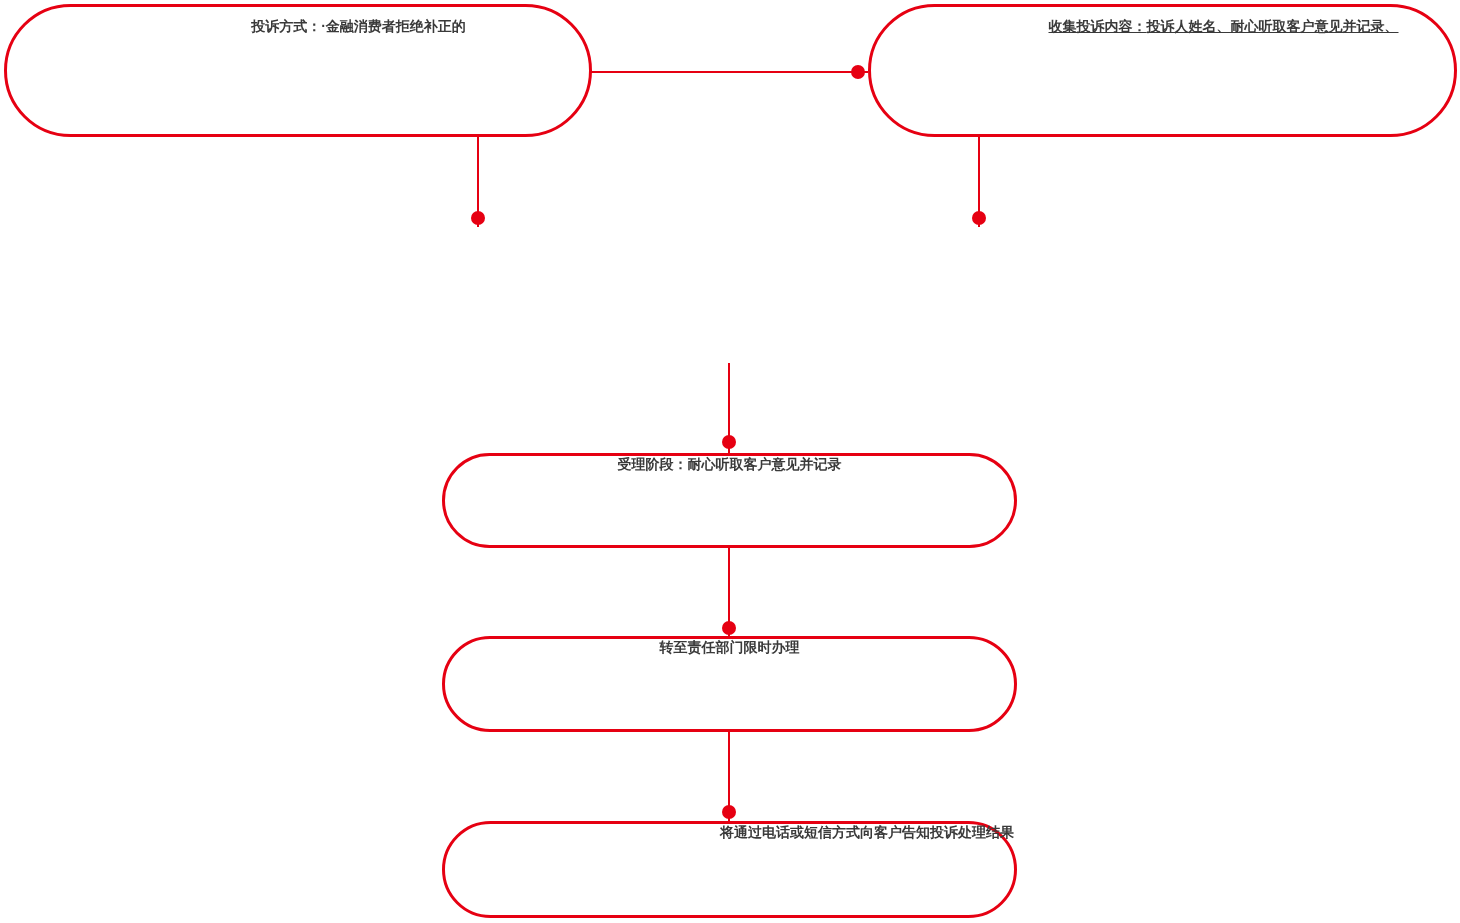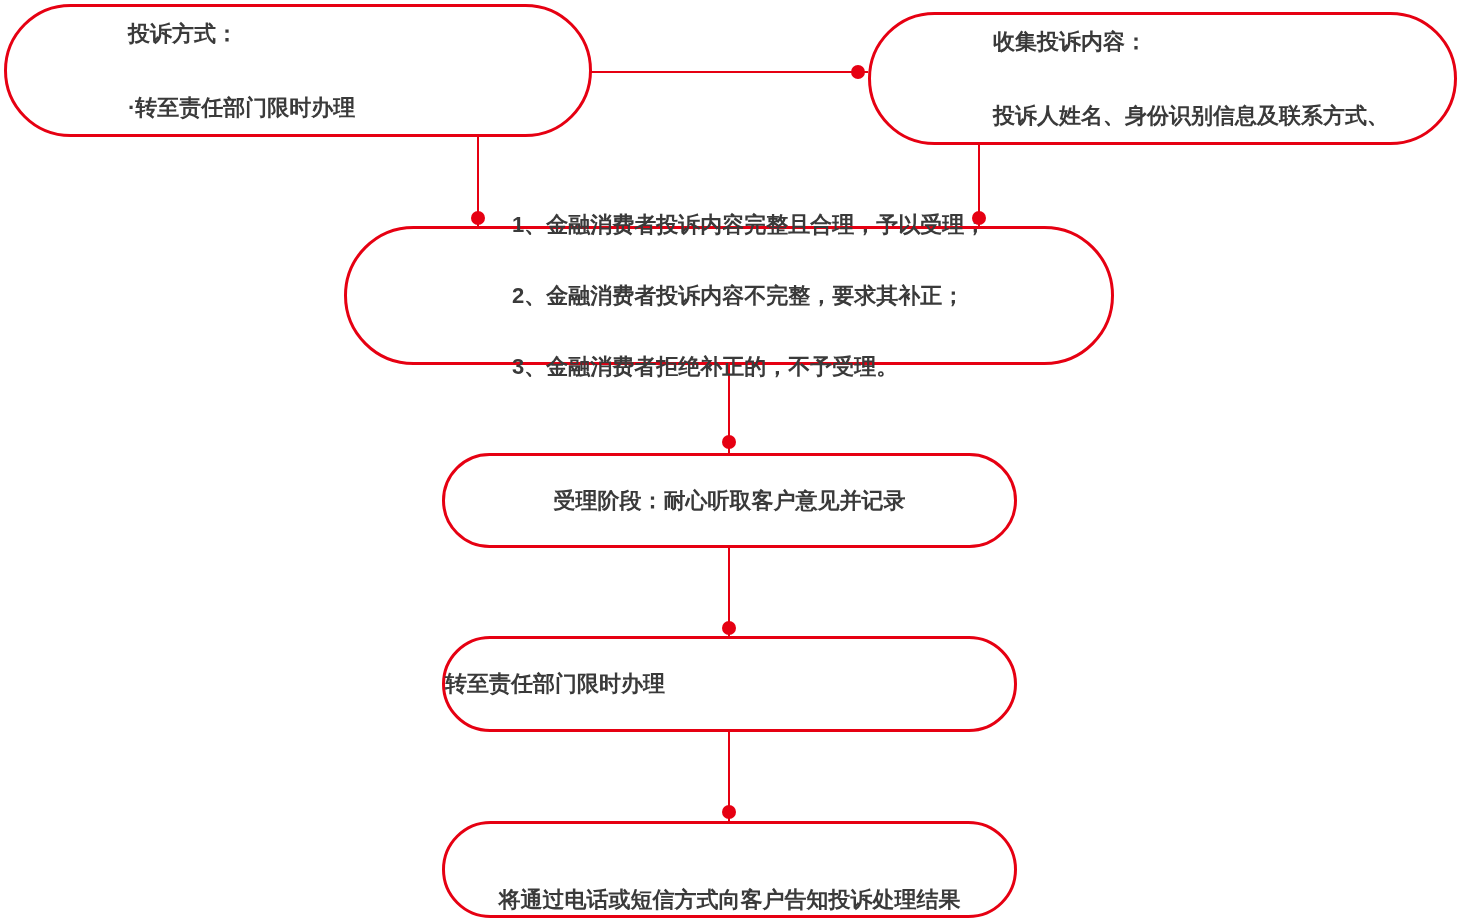--- a/index.html
+++ b/index.html
@@ -14,32 +14,31 @@
     background:#ffffff;
     font-family:"Liberation Sans", sans-serif;
     overflow:hidden;
   }
   .node{
     position:absolute;
     box-sizing:border-box;
     background:#ffffff;
     border:3px solid var(--red);
     display:flex;
-    flex-direction:column;
+    flex-direction:row;
     justify-content:center;
     color:var(--text);
     font-weight:700;
-    font-size:22px;
+    font-size:14px;
     z-index:2;
-    gap:36px;
   }
   .node .t{white-space:nowrap;}
   .node-1{left:4px;top:4px;width:588px;height:133px;border-radius:67px;padding-left:121px;}
   .node-1 .t{line-height:38px;}
-  .node-2{left:868px;top:12px;width:589px;height:133px;border-radius:67px;padding-left:122px;}
+  .node-2{left:868px;top:4px;width:589px;height:133px;border-radius:67px;padding-left:122px;text-decoration:underline;}
   .node-2 .t{line-height:38px;}
   .node-3{left:344px;top:226px;width:770px;height:139px;border-radius:70px;padding-left:165px;}
   .node-3 .t{line-height:35px;}
   .node-4{left:442px;top:453px;width:575px;height:95px;border-radius:48px;text-align:center;}
   .node-5{left:442px;top:636px;width:575px;height:96px;border-radius:48px;text-align:left;}
   .node-6{left:442px;top:821px;width:575px;height:97px;border-radius:49px;text-align:center;justify-content:flex-end;}
   .line{
     position:absolute;
     background:var(--red);
     z-index:1;
@@ -69,33 +68,28 @@
 
   <div class="dot" style="left:851px;top:65px;"></div>
   <div class="dot" style="left:471px;top:211px;"></div>
   <div class="dot" style="left:972px;top:211px;"></div>
   <div class="dot" style="left:722px;top:435px;"></div>
   <div class="dot" style="left:722px;top:621px;"></div>
   <div class="dot" style="left:722px;top:805px;"></div>
 
   <div class="node node-1">
     <div class="t">投诉方式：</div>
-    <div class="t">·转至责任部门限时办理</div>
+    <div class="t">·金融消费者拒绝补正的</div>
   </div>
 
   <div class="node node-2">
     <div class="t">收集投诉内容：</div>
-    <div class="t">投诉人姓名、身份识别信息及联系方式、</div>
+    <div class="t">投诉人姓名、耐心听取客户意见并记录、</div>
   </div>
 
-  <div class="node node-3">
-    <div class="t">1、金融消费者投诉内容完整且合理，予以受理；</div>
-    <div class="t">2、金融消费者投诉内容不完整，要求其补正；</div>
-    <div class="t">3、金融消费者拒绝补正的，不予受理。</div>
-  </div>
 
   <div class="node node-4">
     <div class="t">受理阶段：耐心听取客户意见并记录</div>
   </div>
 
   <div class="node node-5">
     <div class="t">转至责任部门限时办理</div>
   </div>
 
   <div class="node node-6">

